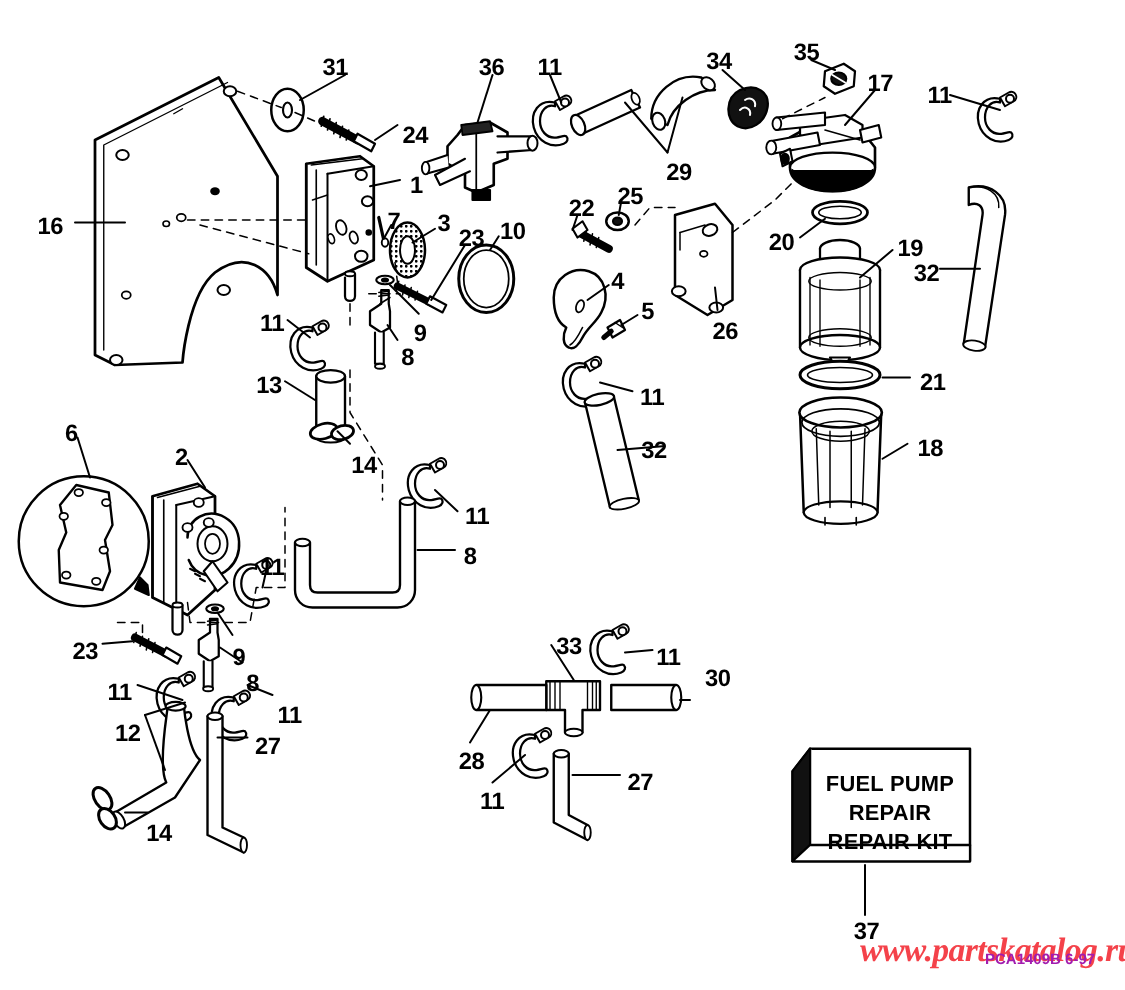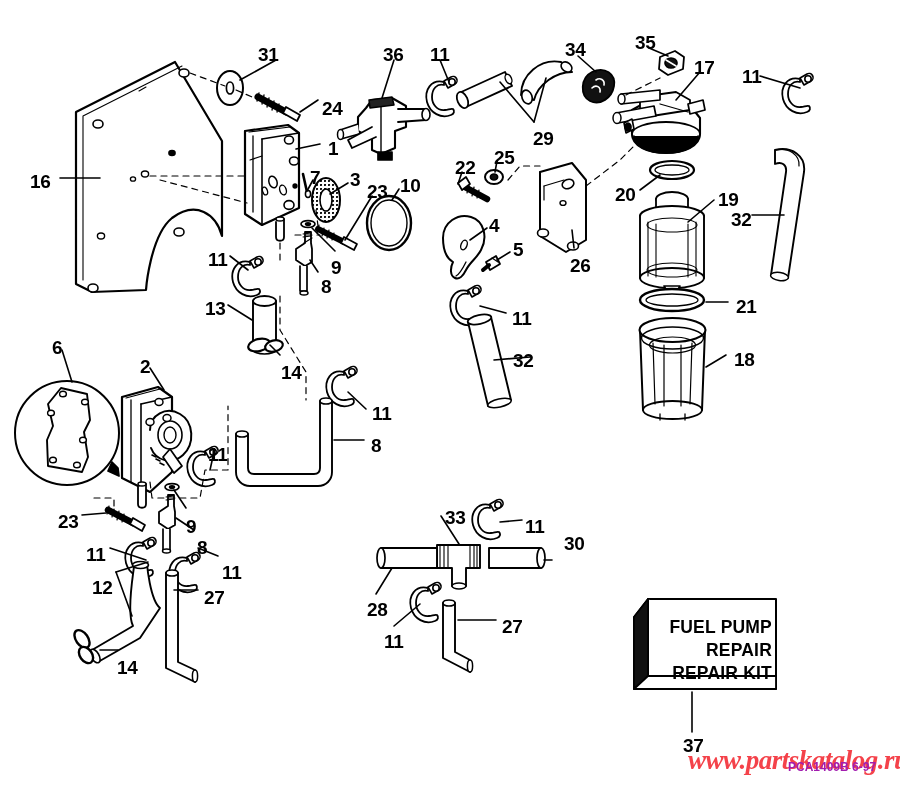--- a/index.html
+++ b/index.html
@@ -5,21 +5,21 @@
 <style>
   html,body{margin:0;padding:0;background:#fff;}
   body{width:900px;height:792px;overflow:hidden;
        font-family:"Liberation Sans", sans-serif;}
   #sheet{position:relative;width:900px;height:792px;background:#ffffff;}
   #art{position:absolute;left:0;top:0;width:900px;height:792px;}
   .callout{position:absolute;font-family:"Liberation Sans", sans-serif;
            font-weight:bold;font-size:19px;color:#000;line-height:1;
            white-space:nowrap;letter-spacing:-0.3px;}
   #kitbox-text{position:absolute;font-family:"Liberation Sans", sans-serif;
-     font-weight:bold;font-size:17.5px;color:#000;text-align:right;
+     font-weight:bold;font-size:17.5px;color:#000;text-align:center;
      line-height:1.32;letter-spacing:0.2px;}
   #watermark{position:absolute;font-family:"Liberation Serif", serif;
      font-style:italic;font-weight:bold;font-size:27px;
      color:#f4424a;white-space:nowrap;letter-spacing:-0.5px;}
   #partcode{position:absolute;font-family:"Liberation Sans", sans-serif;
      font-weight:bold;font-size:12px;color:#a21caf;white-space:nowrap;}
 </style>
 </head>
 <body>
 

